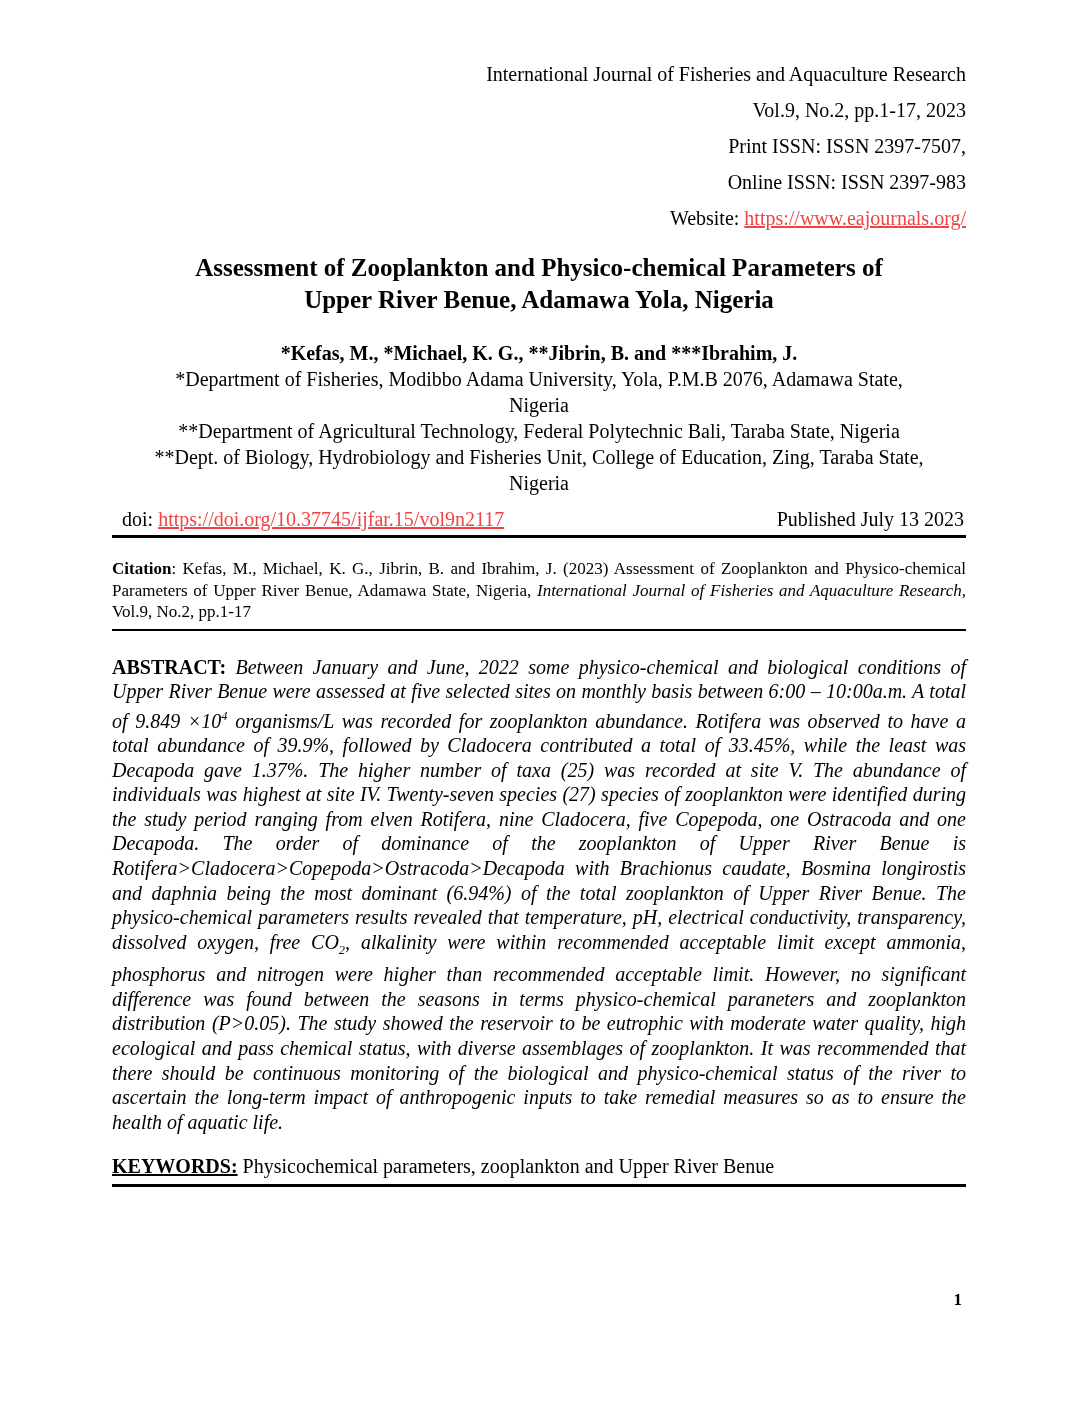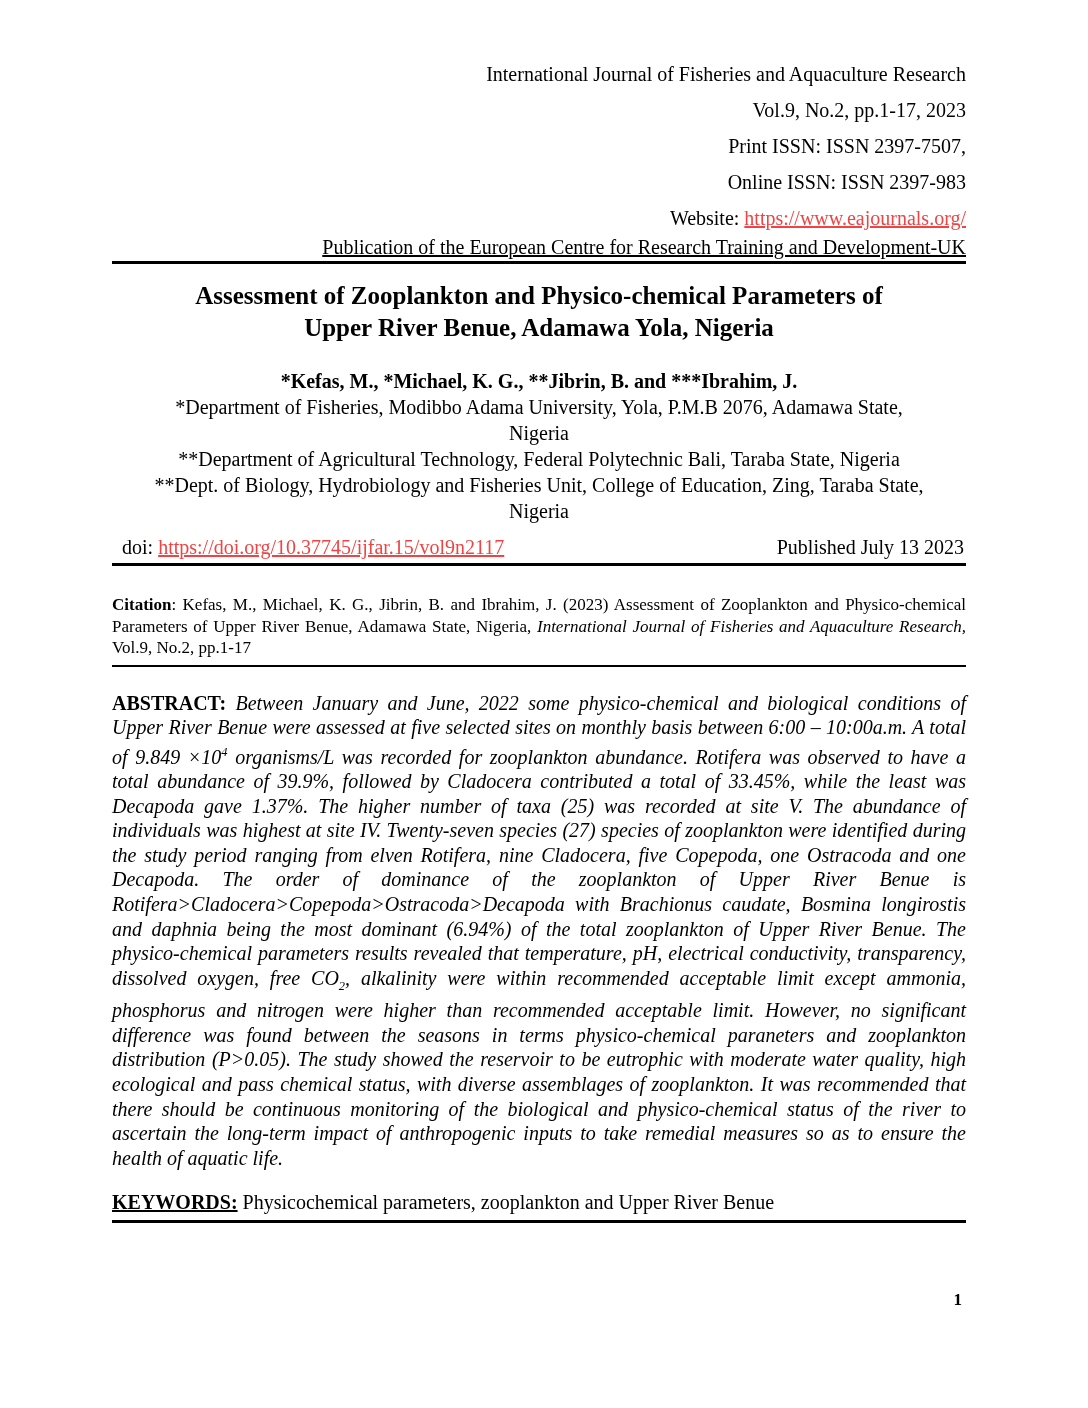--- a/index.html
+++ b/index.html
@@ -24,21 +24,21 @@
   .authors { margin-top:24px; text-align:center; font-weight:bold; font-size:20px; line-height:26px; }
   .affils  { text-align:center; font-size:20px; line-height:26px; }
 
   .doi-row {
     margin-top:12px; display:flex; justify-content:space-between;
     font-size:20px; line-height:22px; padding:0 2px 5px 10px;
     border-bottom:3px solid #000;
   }
 
   .citation {
-    margin-top:28px; font-size:17px; line-height:21.5px;
+    margin-top:20px; font-size:17px; line-height:21.5px;
     text-align:justify; padding-bottom:6px; border-bottom:2px solid #000;
   }
   .citation i { font-style:italic; }
 
   .abstract {
     margin-top:24px; font-size:20px; line-height:24.6px; text-align:justify;
   }
   .abstract .it, .abstract sup.it, .abstract sub.it { font-style:italic; }
   .abstract b { font-style:normal; }
   sup { font-size:0.62em; vertical-align:super; }
@@ -58,21 +58,20 @@
 <div class="page">
 
   <div class="hdr">
     <div>International Journal of Fisheries and Aquaculture Research</div>
     <div>Vol.9, No.2, pp.1-17, 2023</div>
     <div>Print ISSN: ISSN 2397-7507,</div>
     <div>Online ISSN: ISSN 2397-983</div>
     <div><span>Website: </span><a class="link">https://www.eajournals.org/</a></div>
   </div>
 
-  <div class="pub-line">Publication of the European Centre for Research Training and Development-UK</div>
 
   <div class="title">
     <div>Assessment of Zooplankton and Physico-chemical Parameters of</div>
     <div>Upper River Benue, Adamawa Yola, Nigeria</div>
   </div>
 
   <div class="authors">*Kefas, M., *Michael, K. G., **Jibrin, B. and ***Ibrahim, J.</div>
 
   <div class="affils">
     <div>*Department of Fisheries, Modibbo Adama University, Yola, P.M.B 2076, Adamawa State,</div>

